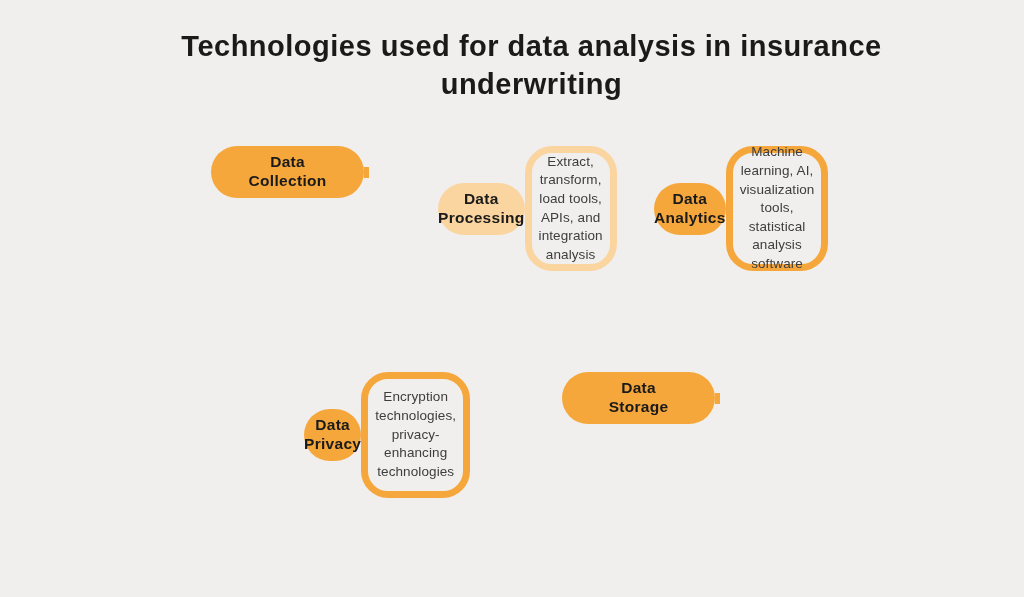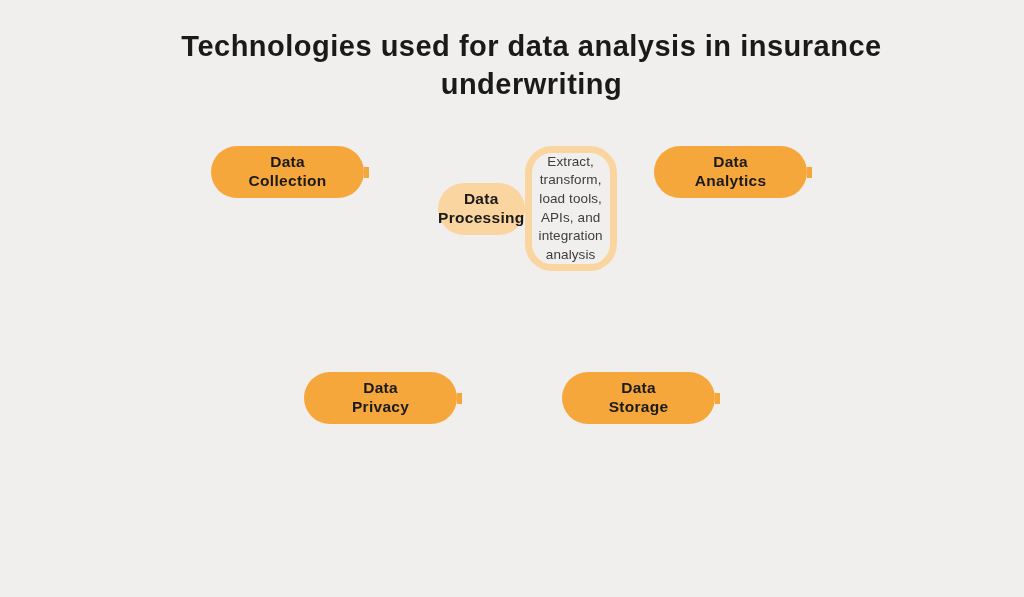--- a/index.html
+++ b/index.html
@@ -116,28 +116,34 @@
       <p class="box-text">Extract, transform, load tools, APIs, and integration analysis</p>
     </div>
   </div>
 
   <div class="card card-3 row1">
     <div class="pill orange">
       <span class="pill-label">Data
 Analytics</span>
     </div>
     <div class="connector orange"></div>
+    <div class="box orange">
+      <p class="box-text">Machine learning, AI, visualization tools, statistical analysis software</p>
+    </div>
   </div>
 
   <div class="card card-4 row2">
     <div class="pill orange">
       <span class="pill-label">Data
 Privacy</span>
     </div>
     <div class="connector orange"></div>
+    <div class="box orange">
+      <p class="box-text">Encryption technologies, privacy-enhancing technologies</p>
+    </div>
   </div>
 
   <div class="card card-5 row2">
     <div class="pill orange">
       <span class="pill-label">Data
 Storage</span>
     </div>
     <div class="connector orange"></div>
   </div>
 

